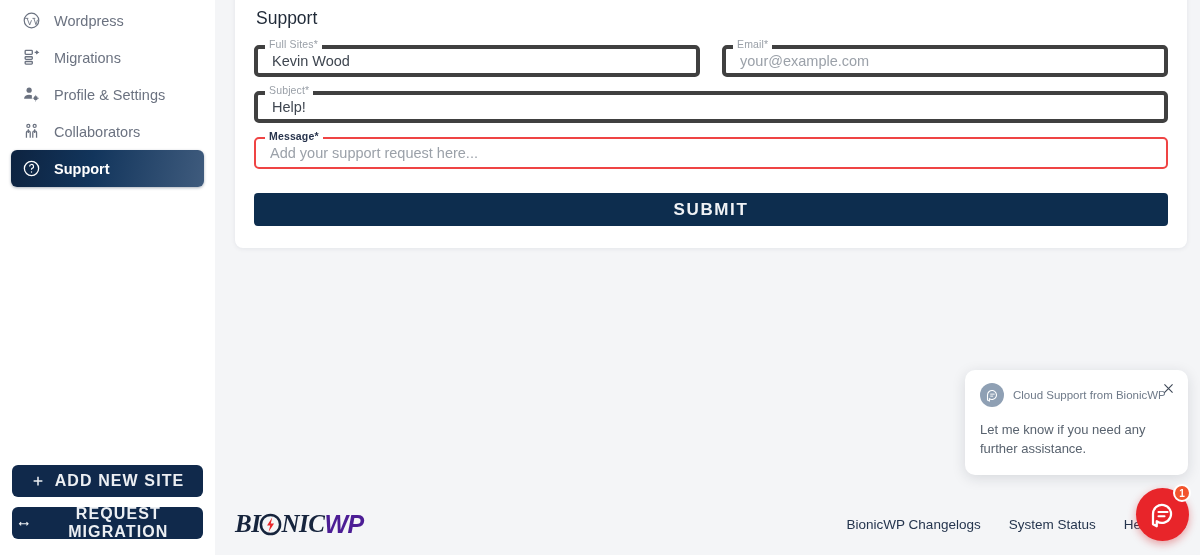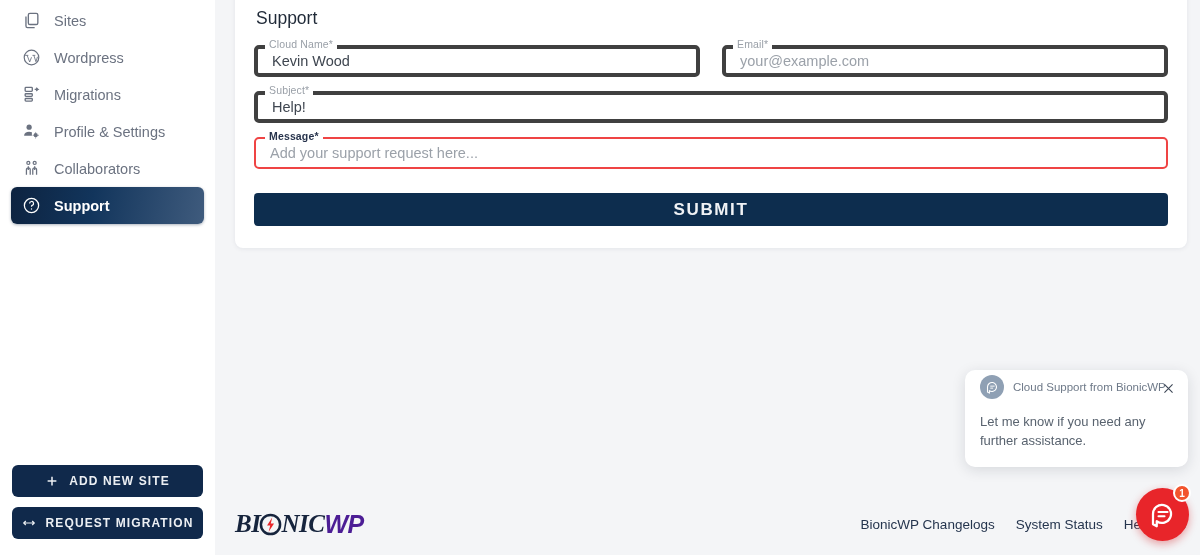--- a/index.html
+++ b/index.html
@@ -34,21 +34,21 @@
   .nav-item.active .ico { color: #ffffff; }
   .nav-label { white-space: nowrap; }
 
   .sidebar-actions { position: absolute; left: 0; bottom: 6px; width: 215px; padding: 0 12px; }
   .side-btn {
     display: flex; align-items: center; justify-content: center; gap: 10px;
     width: 191px; height: 32px; margin-bottom: 10px;
     background: #10294b; color: #eceff3;
     border: none; border-radius: 6px; cursor: pointer;
     font-family: "Liberation Sans", sans-serif;
-    font-size: 12px; font-weight: 700; letter-spacing: 1.1px;
+    font-size: 16px; font-weight: 700; letter-spacing: 1.1px;
   }
   .side-btn .ico { width: 14px; height: 14px; }
 
   
   .main { flex: 1; position: relative; height: 555px; background: #f4f5f7; }
   .card {
     position: absolute; left: 20px; top: -14px;
     width: 952px; background: #ffffff;
     border-radius: 8px; box-shadow: 0 1px 5px rgba(16,30,54,.07);
     padding: 14px 19px 22px 19px;
@@ -87,29 +87,29 @@
   
   .footer {
     position: absolute; left: 0; bottom: 0; width: 985px; height: 62px;
     display: flex; align-items: center; justify-content: space-between;
     padding: 0 14px 0 20px;
   }
   .logo { font-size: 25px; font-weight: 800; font-style: italic; letter-spacing: -.5px; display: flex; align-items: center; }
   .logo .b1 { color: #16243d; font-family: Liberation Serif, serif; }
   .logo .b2 { color: #4c1d95; }
   .bolt-o { position: relative; display: inline-block; width: 23px; height: 23px; vertical-align: -3px; margin: 0 -1px; }
-  .footer-links { display: flex; gap: 21px; }
+  .footer-links { display: flex; gap: 28px; }
   .footer-links a { color: #25354e; font-size: 13.5px; text-decoration: none; white-space: nowrap; }
 
   
   .chat-pop {
     position: absolute; left: 965px; top: 370px;
     width: 223px; background: #fff; border-radius: 10px;
     box-shadow: 0 3px 14px rgba(20,30,50,.13);
-    padding: 5px 15px 16px 15px;
+    padding: 13px 15px 16px 15px;
   }
   .chat-head { display: flex; align-items: center; gap: 9px; }
   .chat-avatar {
     width: 24px; height: 24px; border-radius: 50%;
     background: #8fa0b4; display: flex; align-items: center; justify-content: center;
     flex: 0 0 24px;
   }
   .chat-from { font-size: 11.5px; color: #6f7a89; }
   .chat-close { position: absolute; right: 12px; top: 11px; cursor: pointer; color: #3d4756; }
   .chat-msg { margin-top: 14px; font-size: 13px; line-height: 1.45; color: #59636f; }
@@ -129,29 +129,20 @@
   }
 </style>
 </head>
 <body>
 
 <div class="app">
 
   <aside class="sidebar">
     <nav class="nav">
 
-      <div class="nav-item">
-        <span class="ico">
-          <svg viewBox="0 0 24 24" fill="none" stroke="currentColor" stroke-width="1.7">
-            <rect x="8" y="3" width="12" height="14" rx="2"></rect>
-              <path d="M5 7v12a2 2 0 0 0 2 2h9"></path>
-          </svg>
-        </span>
-        <span class="nav-label">Sites</span>
-      </div>
 
       <div class="nav-item">
         <span class="ico">
           <svg viewBox="0 0 24 24" fill="none" stroke="currentColor" stroke-width="1.5">
             <circle cx="12" cy="12" r="9.2"></circle>
             <path d="M4 9.3h4M6.5 9.3l3.2 8.4 2.3-6M13.2 9.3h3.6M15 9.3l2.6 8 2-6.2" stroke-width="1.1"></path>
           </svg>
         </span>
         <span class="nav-label">Wordpress</span>
       </div>
@@ -224,21 +215,21 @@
     </div>
   </aside>
 
   <section class="main">
 
     <div class="card">
       <h1 class="page-title">Support</h1>
 
       <div class="row2">
         <div class="field">
-          <span class="lab">Cloud Name*</span>
+          <span class="lab">Full Sites*</span>
           <div class="box">
             <span class="val">Kevin Wood</span>
           </div>
         </div>
 
         <div class="field">
           <span class="lab">Email*</span>
           <div class="box">
             <span class="val placeholder">your@example.com</span>
           </div>

